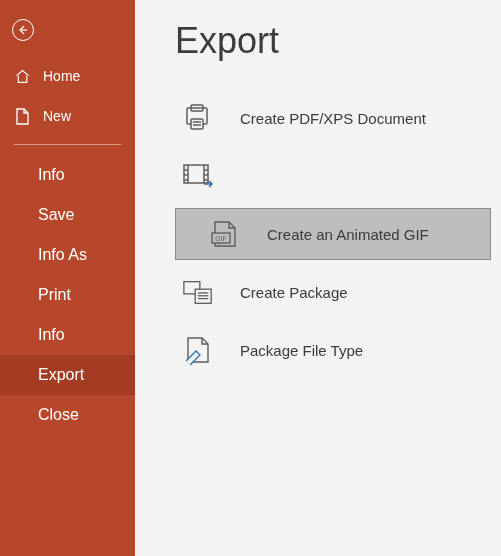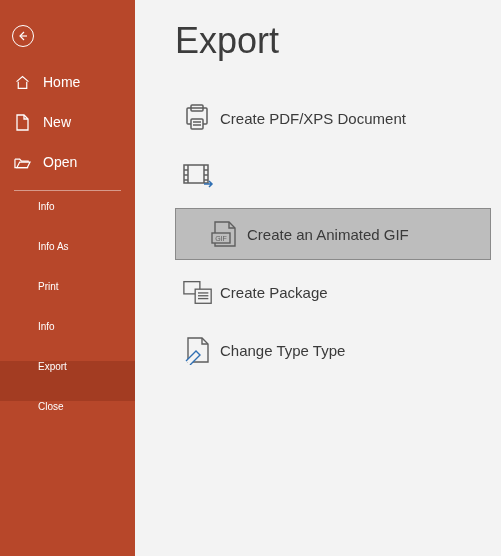--- a/index.html
+++ b/index.html
@@ -6,21 +6,21 @@
   html, body { width: 501px; height: 556px; font-family: "Segoe UI", Arial, sans-serif; overflow: hidden; }
   body { display: flex; background: #f3f3f3; }
 
   .sidebar {
     width: 135px;
     height: 556px;
     background: #B7472A;
     color: #fff;
     display: flex;
     flex-direction: column;
-    padding-top: 10px;
+    padding-top: 4px;
   }
   .back-row {
     height: 52px;
     display: flex;
     align-items: center;
     padding-left: 12px;
   }
   .back-circle {
     width: 22px; height: 22px;
     border: 1px solid #fff;
@@ -39,22 +39,23 @@
   }
   .nav-item .ic { width: 17px; height: 17px; display: flex; align-items: center; justify-content: center; }
   .divider {
     border: none;
     border-top: 1px solid rgba(255,255,255,0.45);
     margin: 8px 14px 10px 14px;
   }
   .sec-item {
     height: 40px;
     display: flex;
+    align-items: center;
     padding-left: 38px;
-    font-size: 10px;
+    font-size: 16px;
     cursor: pointer;
   }
   .sec-item.active { background: #A33C22; }
 
   .main {
     flex: 1;
     height: 556px;
     background: #f3f3f3;
     padding-left: 40px;
     padding-top: 20px;
@@ -63,21 +64,21 @@
     font-size: 36px;
     font-weight: 400;
     color: #3c3c3c;
     margin-bottom: 30px;
   }
   .option {
     display: flex;
     align-items: center;
     width: 316px;
     height: 52px;
-    gap: 6px;
+    gap: 26px;
     padding-left: 6px;
     color: #3a3a3a;
     font-size: 15px;
     cursor: pointer;
     border: 1px solid transparent;
     margin-bottom: 6px;
   }
   .option.selected {
     background: #bdbdbd;
     border: 1px solid #8a8a8a;
@@ -114,35 +115,28 @@
   </div>
   <div class="nav-item">
     <span class="ic">
       <svg width="15" height="17" viewBox="0 0 15 17" fill="none" stroke="#fff" stroke-width="1.3">
         <path d="M2 1 H9 L13 5 V16 H2 Z"></path>
           <path d="M9 1 V5 H13"></path>
       </svg>
     </span>
     <span>New</span>
   </div>
-  <div class="nav-item">
-    <span class="ic">
-      <svg width="18" height="15" viewBox="0 0 18 15" fill="none" stroke="#fff" stroke-width="1.3">
-        <path d="M1 4 V13 H15"></path>
-          <path d="M1 4 H6 L8 6 H15 V7"></path>
-          <path d="M3 13 L6 7 H17 L14 13 Z"></path>
-      </svg>
-    </span>
-    <span>Open</span>
-  </div>
 
   <hr class="divider">
 
   <div class="sec-item">
       <span>Info</span>
+    </div>
+  <div class="sec-item">
+      <span>Save</span>
     </div>
   <div class="sec-item">
       <span>Info As</span>
     </div>
   <div class="sec-item">
       <span>Print</span>
     </div>
   <div class="sec-item">
       <span>Info</span>
     </div>
@@ -214,15 +208,15 @@
   </div>
 
   <div class="option">
     <span class="opt-icon">
       <svg width="32" height="30" viewBox="0 0 32 30" fill="none" stroke="#5e5e5e" stroke-width="1.4">
         <path d="M6 3 H20 L26 9 V27 H6 Z"></path>
         <path d="M20 3 V9 H26"></path>
         <path d="M4 26 L14 16 L18 20 L8 30" stroke="#2f6fb3" fill="#f3f3f3"></path>
       </svg>
     </span>
-    <span>Change Type Type</span>
+    <span>Package File Type</span>
   </div>
 </div>
 
 </body></html>

